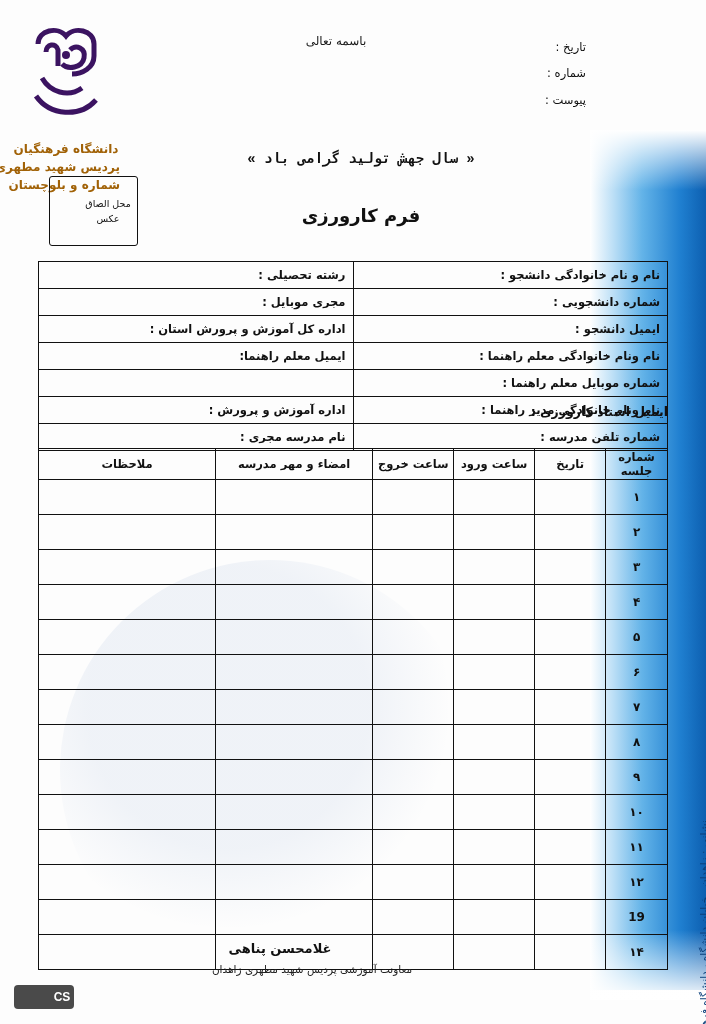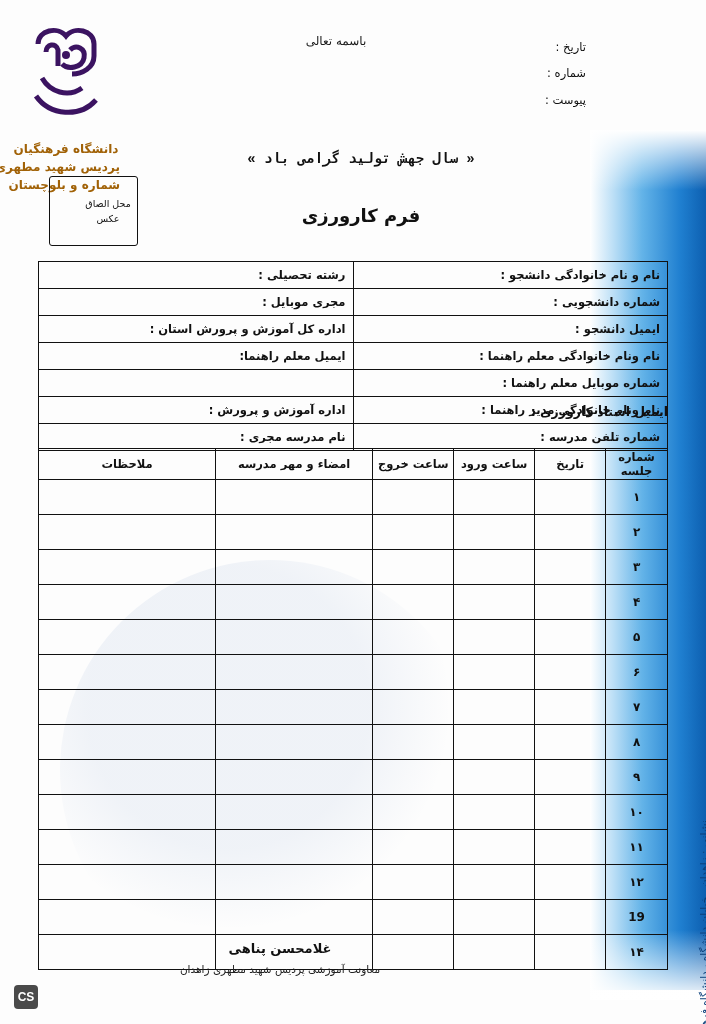--- a/index.html
+++ b/index.html
@@ -122,40 +122,41 @@
   .col-out{width:80px;}
   .col-sign{width:160px;}
   .col-note{width:180px;}
   
   .sign-name{
     position:absolute;top:941px;left:0;width:560px;text-align:center;
     font-size:13px;font-weight:bold;direction:rtl;
   }
   .sign-role{
     position:absolute;top:963px;left:0;width:560px;text-align:center;
-    font-size:10.5px;direction:rtl;color:#222;
+    font-size:10.5px;direction:rtl;color:#222;padding-left:32px;
   }
   
   .watermark{
     position:absolute;top:560px;left:60px;width:420px;height:420px;
     opacity:.06;
     background:radial-gradient(circle at 40% 35%, #1a4fa0 0%, #1a4fa0 38%, rgba(255,255,255,0) 60%);
     border-radius:50%;
     pointer-events:none;
   }
   .scanbar{
     position:absolute;left:0;bottom:8px;width:100%;height:38px;
     display:flex;align-items:center;gap:10px;padding-left:14px;
     direction:ltr;
   }
   .cs-logo{
     width:24px;height:24px;border-radius:4px;background:#4a4a4a;
     color:#fff;font-size:12px;font-weight:bold;
     display:flex;align-items:center;justify-content:center;
     font-family:"Liberation Sans",sans-serif;
+    padding-left:36px;
   }
   .cs-text{
     font-family:"Liberation Sans",sans-serif;
     font-size:20px;color:#9a9a9a;letter-spacing:.5px;opacity:.75;
   }
 </style>
 </head>
 <body>
 
 <div class="page">

